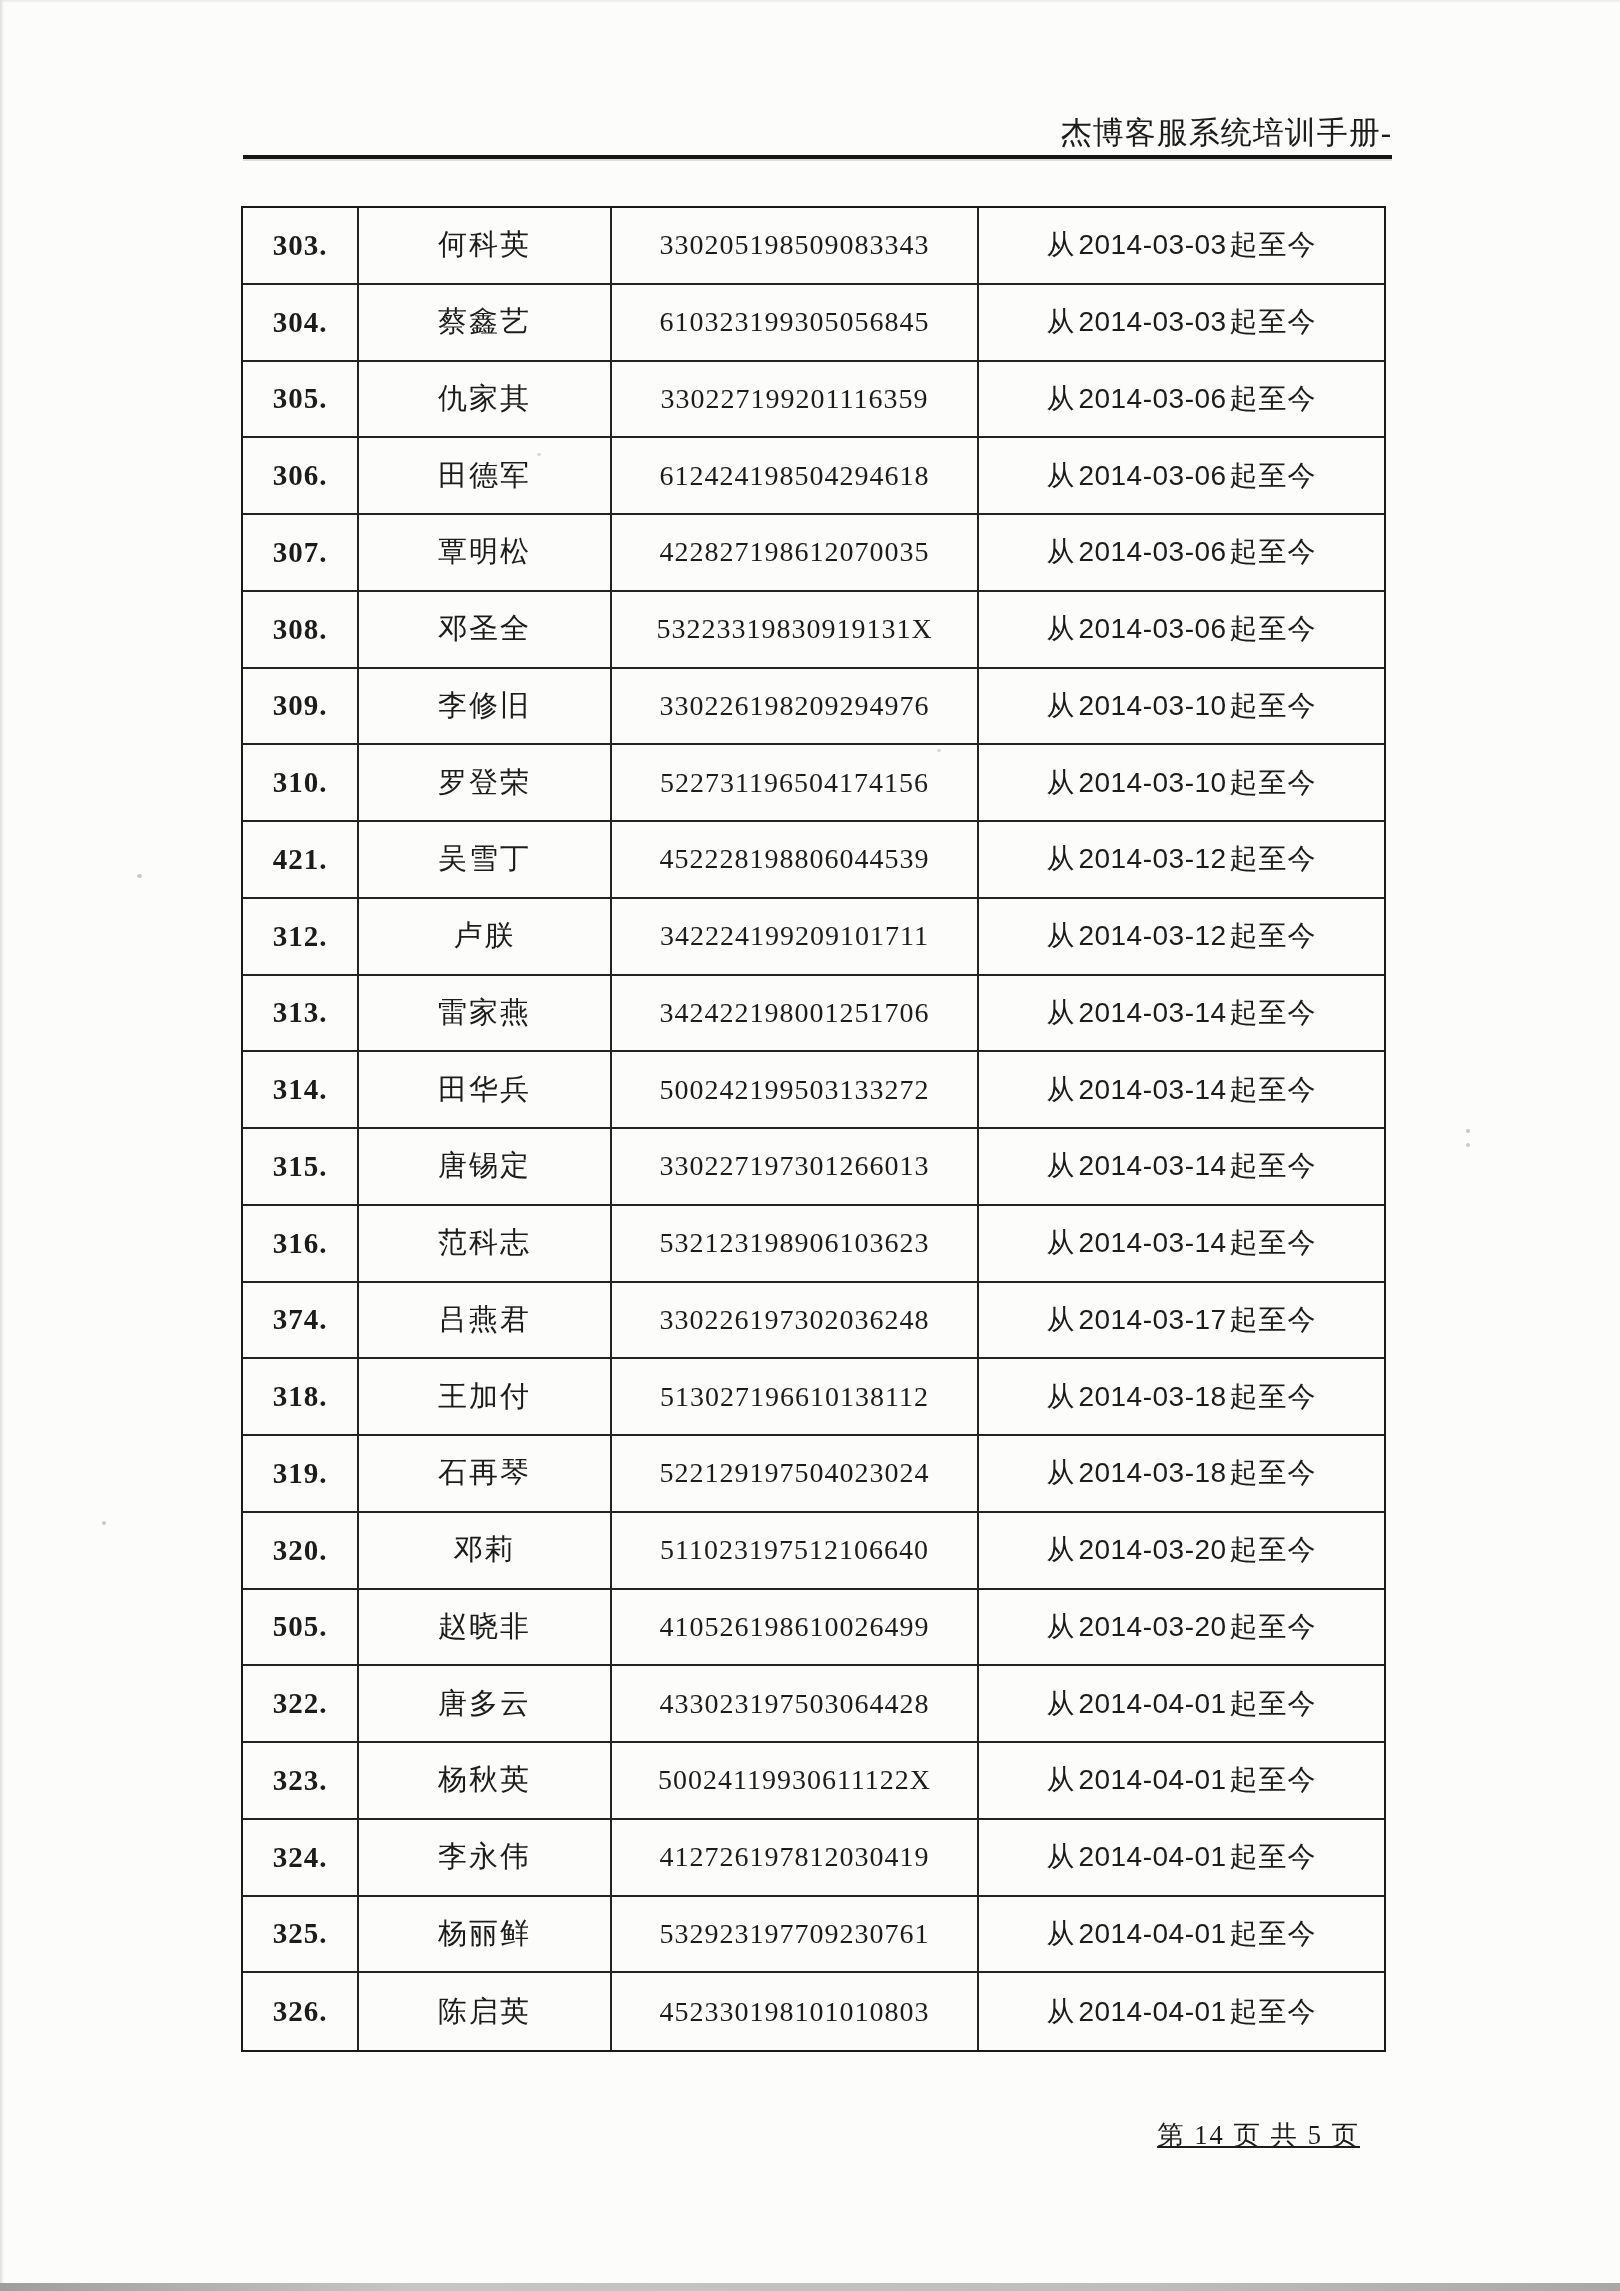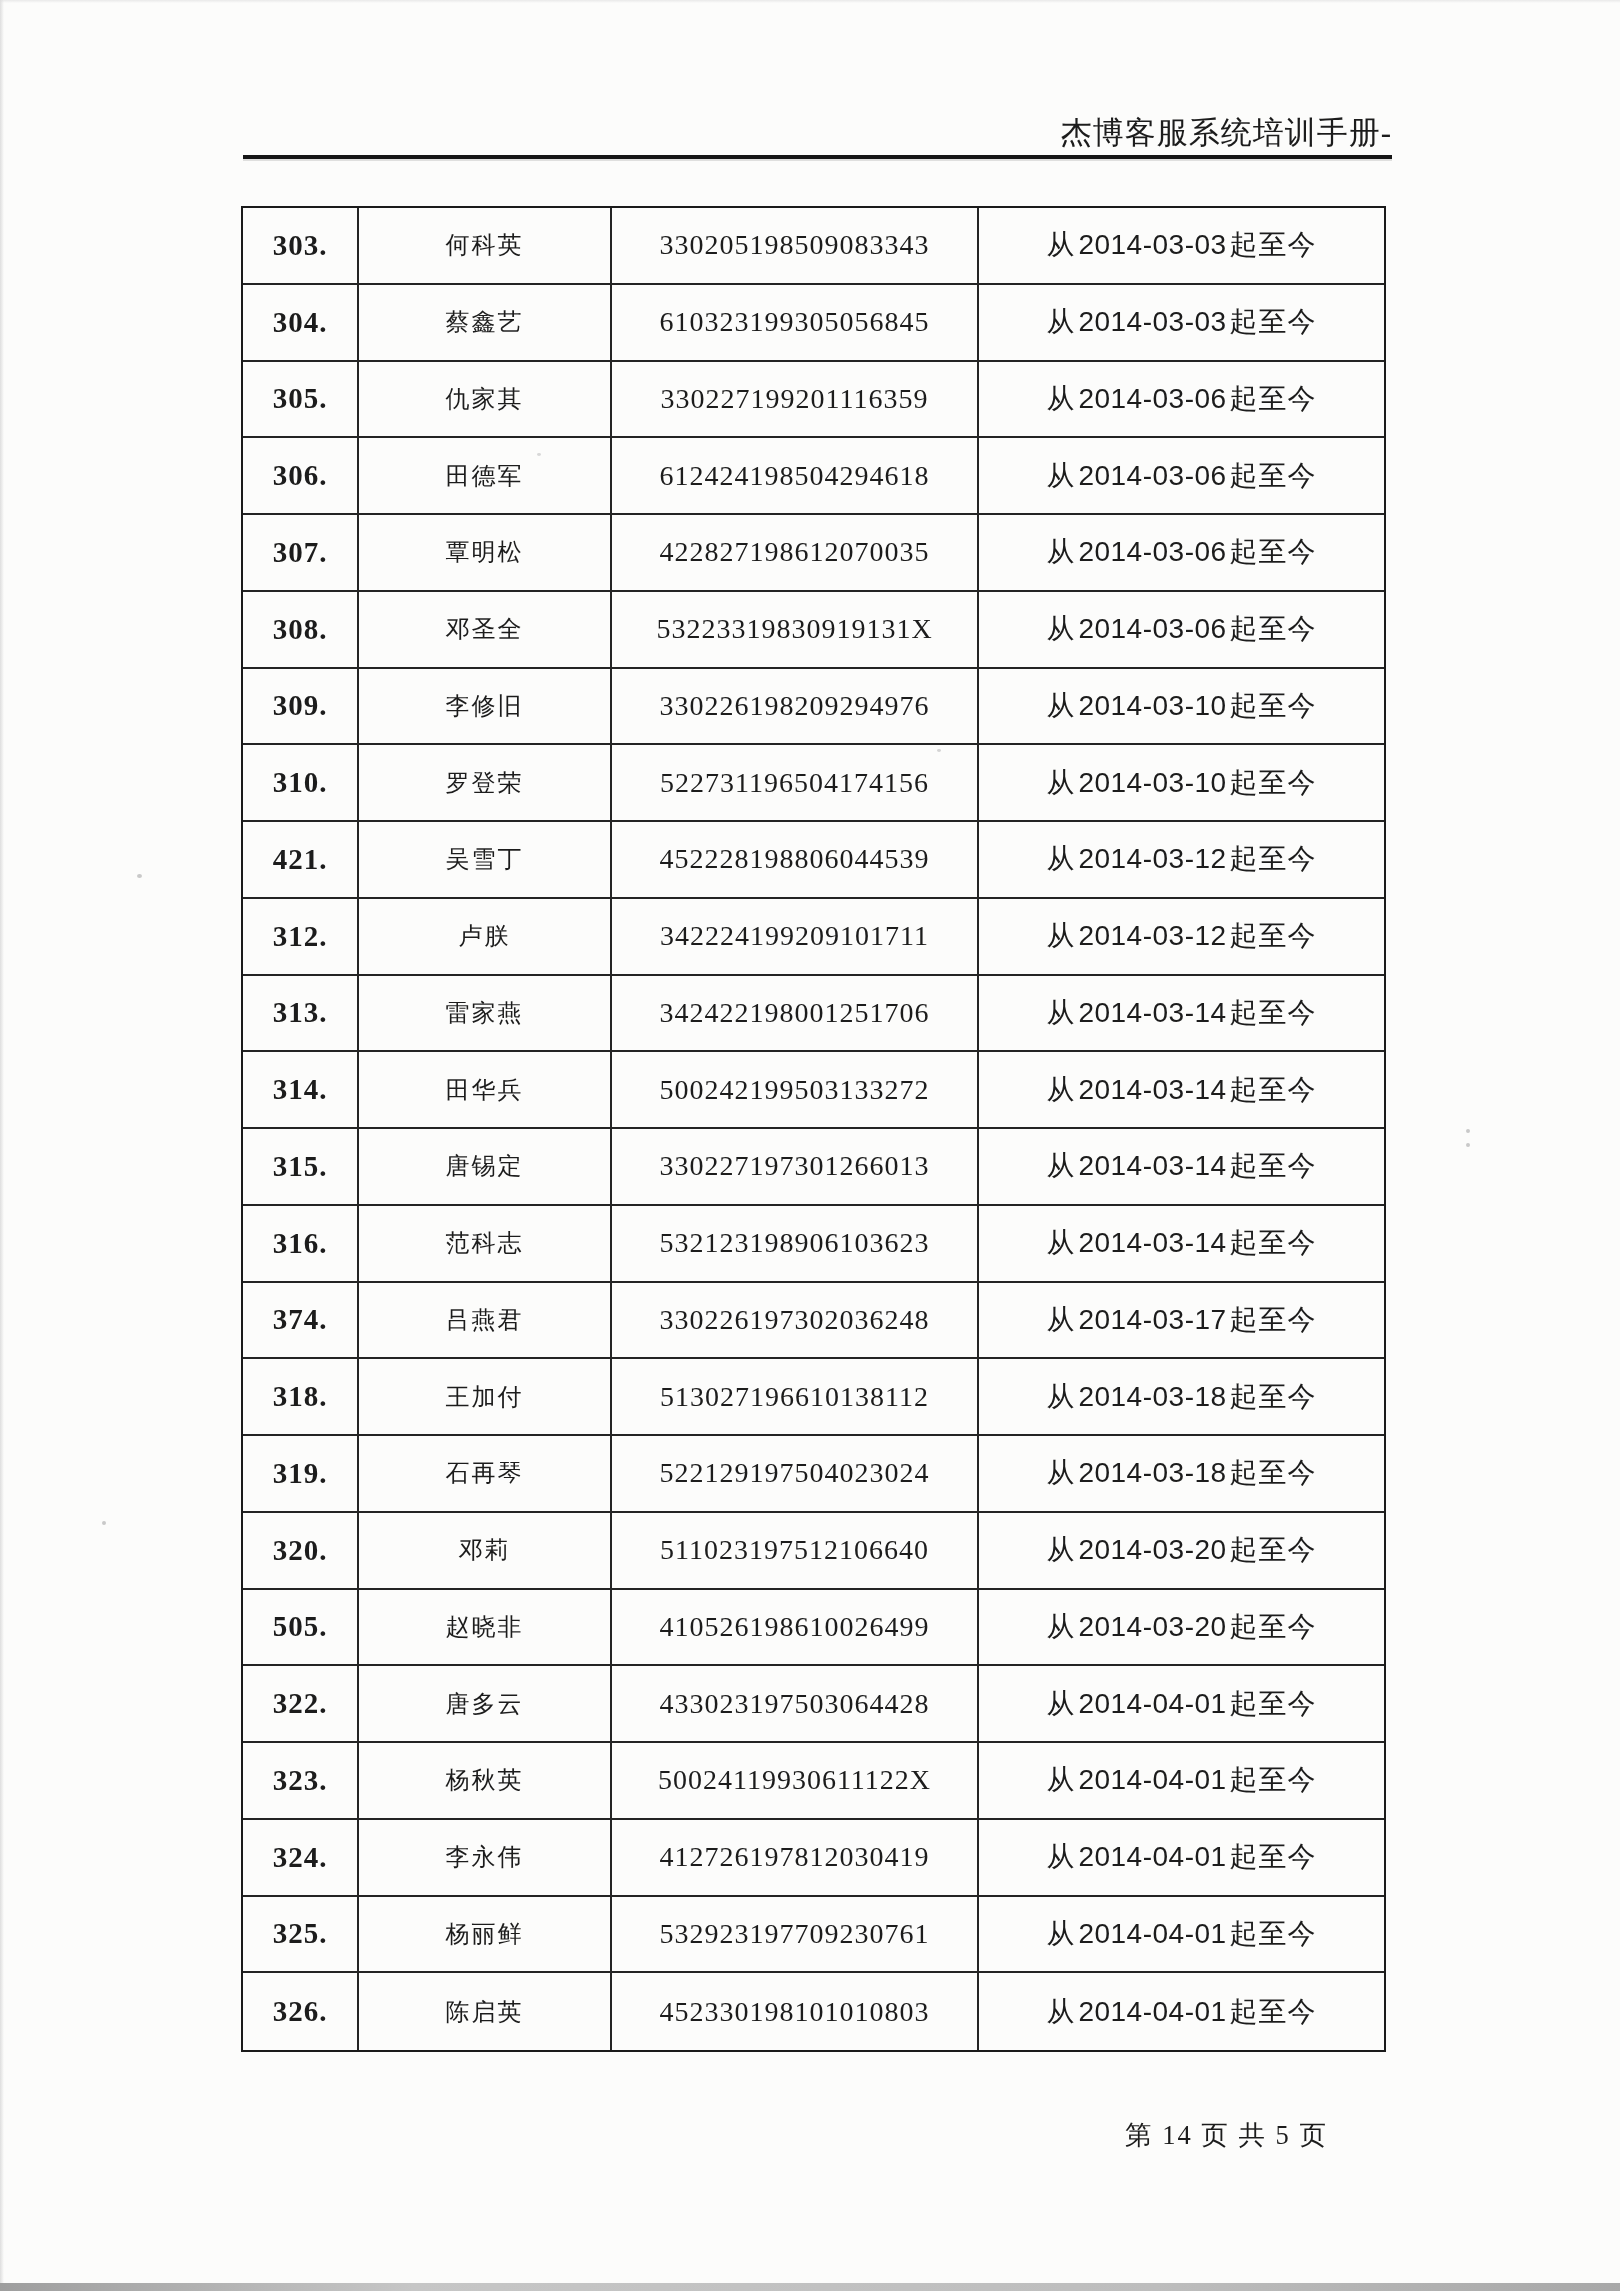--- a/index.html
+++ b/index.html
@@ -61,21 +61,21 @@
   }
   .row:last-child .cell { border-bottom: none; }
   .c-no, .c-name, .c-id { border-right: 2px solid #242424; }
 
   .c-no span {
     font-size: 29px;
     font-weight: 700;
     letter-spacing: 1px;
   }
   .c-name span {
-    font-size: 24px;
+    font-size: 29px;
     letter-spacing: 2px;
   }
   .c-id span {
     font-size: 28px;
     letter-spacing: 1px;
     text-align: right;
   }
   .c-date { font-size: 28px; }
   .c-date .zh { letter-spacing: 1px; }
   .c-date .date-num {
@@ -84,24 +84,25 @@
     margin: 0 3px;
     letter-spacing: 0.5px;
   }
 
   
   .footer {
     position: absolute;
     top: 2117px;
     left: 1125px;
     width: 235px;
-    text-align: left;
+    text-align: right;
     font-size: 26.5px;
     letter-spacing: 2px;
     white-space: nowrap;
+    text-decoration: underline;
   }
 
   
   .scan-edge-left {
     position: absolute; left: 0; top: 0; width: 3.9px; height: 100%;
     background: linear-gradient(to right, #dedede, rgba(222,222,222,0));
   }
   .scan-edge-right {
     position: absolute; right: 0; top: 0; width: 5.9px; height: 100%;
     background: linear-gradient(to left, #dcdcdc, rgba(220,220,220,0));

